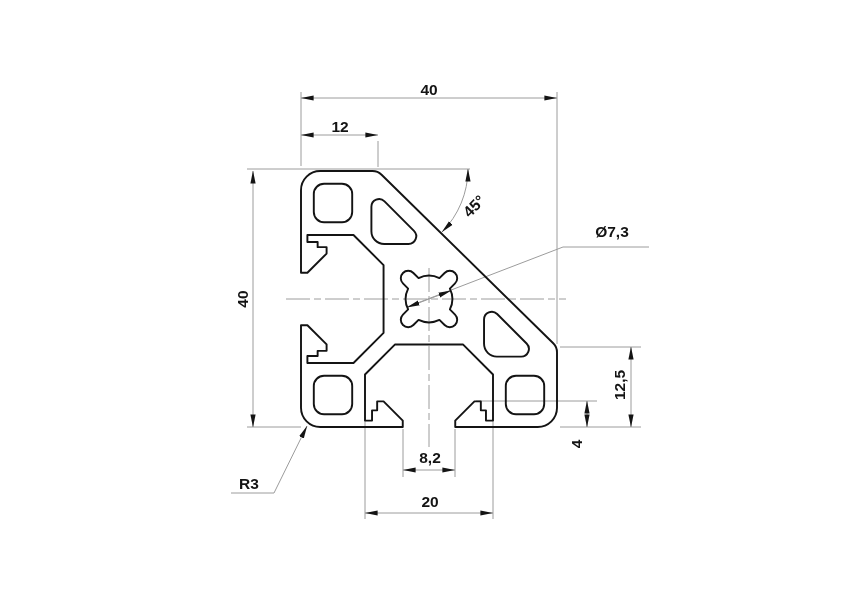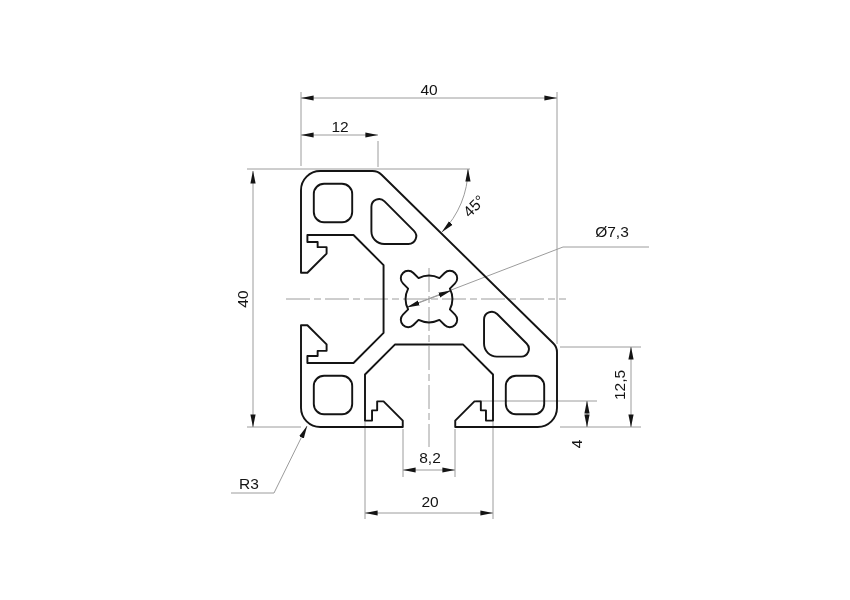--- a/index.html
+++ b/index.html
@@ -1,17 +1,17 @@
 <!DOCTYPE html>
 <html><head>
 <meta charset="utf-8">
 <style>
   html,body{margin:0;padding:0;background:#ffffff;}
   .stage{position:relative;width:850px;height:600px;background:#ffffff;overflow:hidden;
-         font-family:"Liberation Sans", sans-serif;}
+         font-family:"Liberation Sans", sans-serif;font-weight:bold;}
   svg{display:block;}
   .thin{stroke:#9c9c9c;stroke-width:1;fill:none;}
   .center{stroke:#9c9c9c;stroke-width:1;fill:none;stroke-dasharray:24 4 7 4;}
   .prof{stroke:#141414;stroke-width:0.3;fill:none;stroke-linejoin:round;stroke-linecap:round;}
   .dimtext{font-family:"Liberation Sans", sans-serif;font-size:15.5px;fill:#141414;
            text-anchor:middle;dominant-baseline:central;}
 </style>
 </head>
 <body>
 

